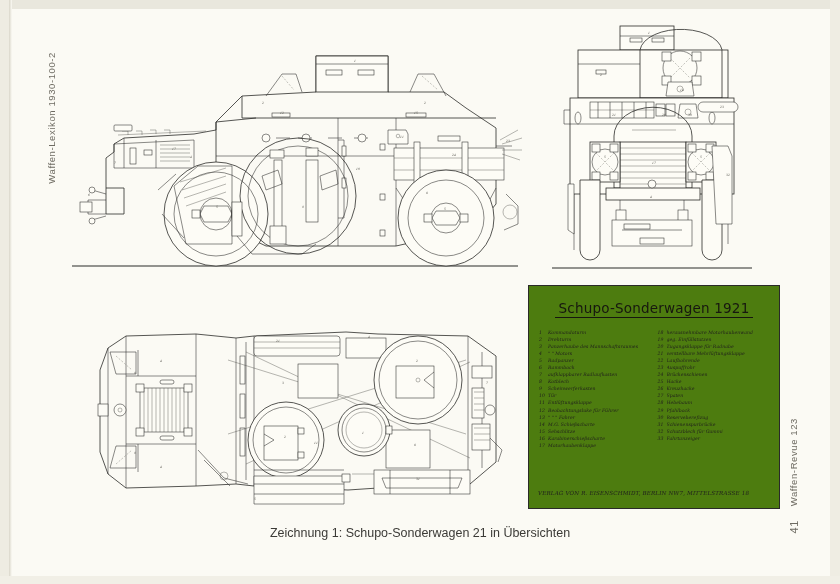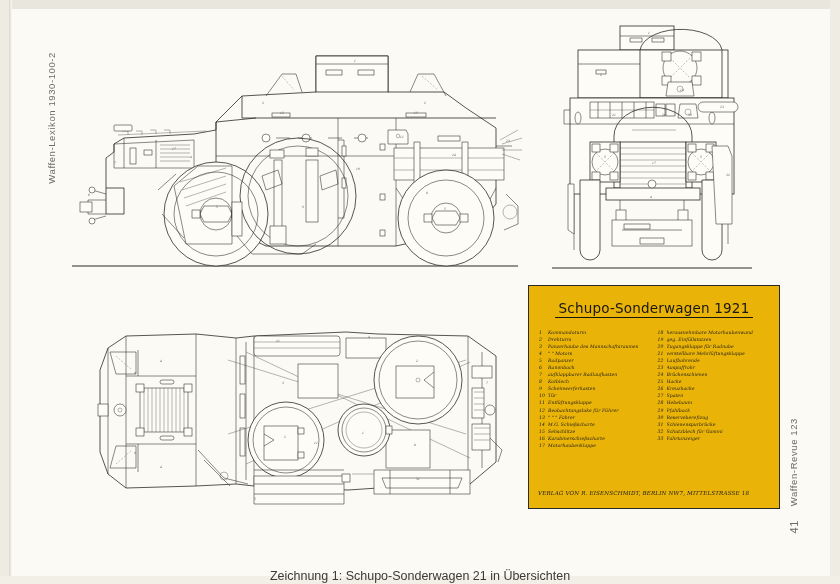--- a/index.html
+++ b/index.html
@@ -29,27 +29,27 @@
     letter-spacing:.6px;
     white-space:nowrap;
     writing-mode:vertical-rl;
   }
   .vtext.left{left:46px;top:52px;transform:rotate(180deg);}
   .vtext.right1{left:788px;top:418px;transform:rotate(180deg);}
   .vtext.right2{left:788px;top:520px;transform:rotate(180deg);font-size:11px;}
 
   .caption{
     position:absolute;left:0;top:526px;width:840px;
-    text-align:center;font-size:12.5px;color:#3b3a36;margin-top:43px;
+    text-align:center;font-size:12.5px;color:#3b3a36;
   }
 
   
   .legend{
     position:absolute;left:528px;top:285px;width:252px;height:224px;
-    border:1.6px solid #2a2a28;background:#eab308;box-sizing:border-box;
+    border:1.6px solid #2a2a28;background:#4d7c0f;box-sizing:border-box;
   }
   .legend-title{
     margin:14px 0 0 0;text-align:center;
     font-family:"DejaVu Sans", sans-serif;
     font-size:13.5px;color:#17170f;letter-spacing:.2px;
   }
   .legend-title span{border-bottom:1.4px solid #17170f;padding:0 4px 1px 4px;}
   .legend-cols{
     display:flex;margin:13px 8px 0 10px;gap:5px;
     font-family:"DejaVu Serif", serif;

